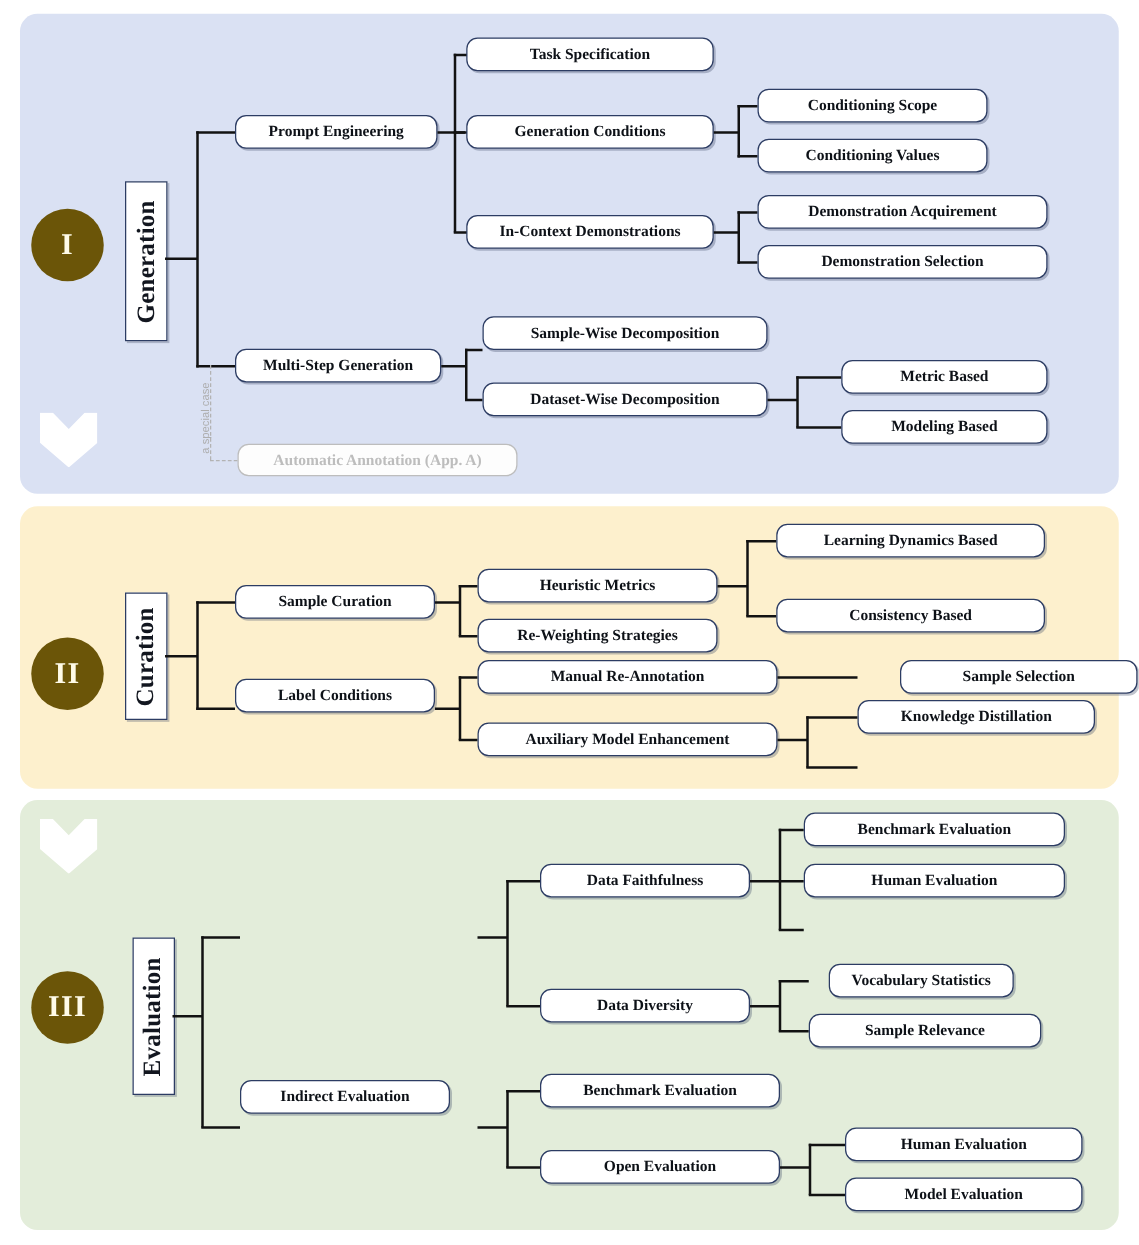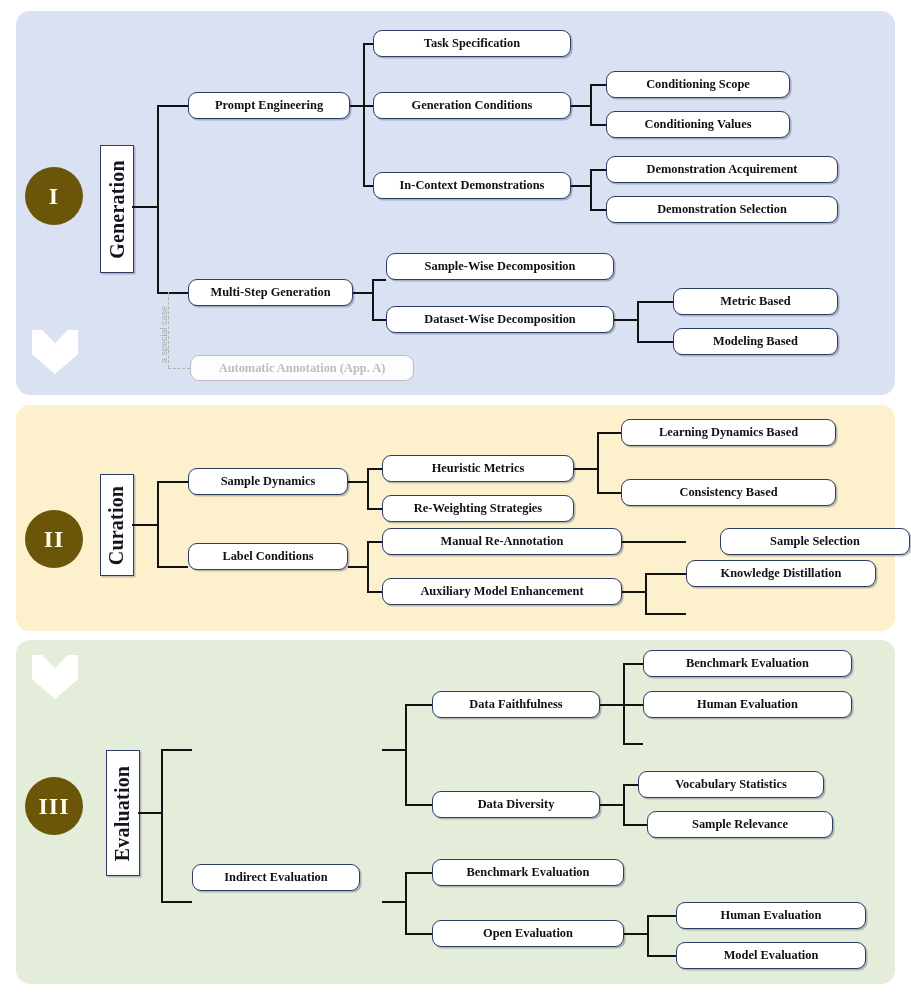--- a/index.html
+++ b/index.html
@@ -119,21 +119,21 @@
 
   <div class="vlabel" style="left:100px;top:474px;width:32px;height:100px;">
     <span>Curation</span>
   </div>
 
   <div class="ln lnh" style="left:132px;top:524px;width:26px;"></div>
   <div class="ln lnv" style="left:157px;top:481px;height:87px;"></div>
   <div class="ln lnh" style="left:157px;top:481px;width:31px;"></div>
   <div class="ln lnh" style="left:157px;top:566px;width:31px;"></div>
 
-  <div class="node" style="left:188px;top:468px;width:160px;height:27px;">Sample Dynamics</div>
+  <div class="node" style="left:188px;top:468px;width:160px;height:27px;">Sample Curation</div>
   <div class="node" style="left:188px;top:543px;width:160px;height:27px;">Label Conditions</div>
 
   <div class="ln lnh" style="left:348px;top:481px;width:20px;"></div>
   <div class="ln lnv" style="left:367px;top:468px;height:41px;"></div>
   <div class="ln lnh" style="left:367px;top:468px;width:15px;"></div>
   <div class="ln lnh" style="left:367px;top:508px;width:15px;"></div>
   <div class="node" style="left:382px;top:455px;width:192px;height:27px;">Heuristic Metrics</div>
   <div class="node" style="left:382px;top:495px;width:192px;height:27px;">Re-Weighting Strategies</div>
 
   <div class="ln lnh" style="left:574px;top:468px;width:24px;"></div>
@@ -186,21 +186,21 @@
   <div class="ln lnh" style="left:623px;top:663px;width:20px;"></div>
   <div class="ln lnh" style="left:623px;top:704px;width:20px;"></div>
   <div class="ln lnh" style="left:623px;top:743px;width:20px;"></div>
   <div class="node" style="left:643px;top:650px;width:209px;height:27px;">Benchmark Evaluation</div>
   <div class="node" style="left:643px;top:691px;width:209px;height:27px;">Human Evaluation</div>
 
   <div class="ln lnh" style="left:600px;top:804px;width:24px;"></div>
   <div class="ln lnv" style="left:623px;top:784px;height:41px;"></div>
   <div class="ln lnh" style="left:623px;top:784px;width:24px;"></div>
   <div class="ln lnh" style="left:623px;top:824px;width:24px;"></div>
-  <div class="node" style="left:638px;top:771px;width:186px;height:27px;">Vocabulary Statistics</div>
+  <div class="node" style="left:663px;top:771px;width:148px;height:27px;">Vocabulary Statistics</div>
   <div class="node" style="left:647px;top:811px;width:186px;height:27px;">Sample Relevance</div>
 
   <div class="ln lnh" style="left:382px;top:901px;width:24px;"></div>
   <div class="ln lnv" style="left:405px;top:872px;height:62px;"></div>
   <div class="ln lnh" style="left:405px;top:872px;width:27px;"></div>
   <div class="ln lnh" style="left:405px;top:933px;width:27px;"></div>
   <div class="node" style="left:432px;top:859px;width:192px;height:27px;">Benchmark Evaluation</div>
   <div class="node" style="left:432px;top:920px;width:192px;height:27px;">Open Evaluation</div>
 
   <div class="ln lnh" style="left:624px;top:933px;width:24px;"></div>

